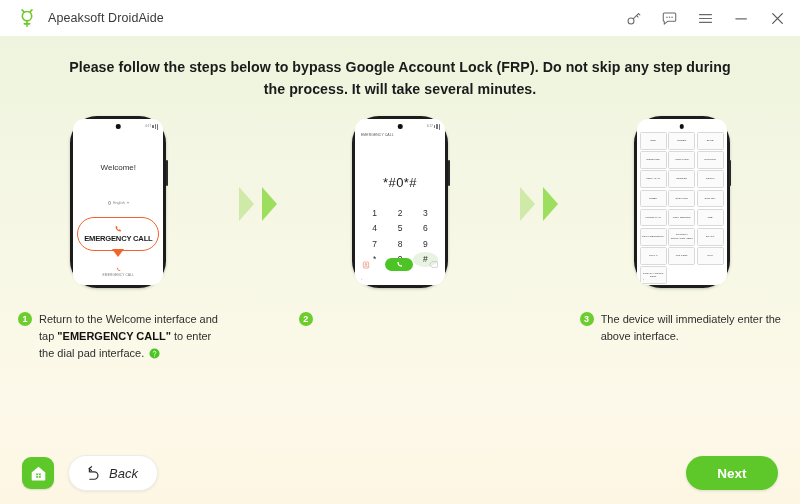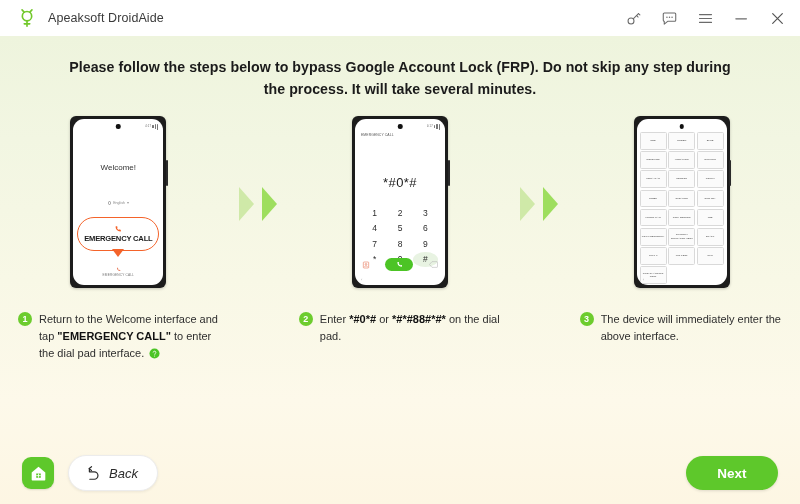--- a/index.html
+++ b/index.html
@@ -94,21 +94,21 @@
     justify-content: center;
     gap: 1px;
   }
   .chev { display: block; }
 
   
   .phone {
     position: relative;
     width: 96px;
     height: 172px;
-    border-radius: 6px;
+    border-radius: 27px;
     background: #1c1c1c;
     padding: 3px;
     box-shadow: 0 1px 3px rgba(0,0,0,.22);
   }
   .phone::after {
     content: "";
     position: absolute;
     right: -1.5px; top: 44px;
     width: 2px; height: 26px;
     background: #2a2a2a;
@@ -624,27 +624,20 @@
               <circle cx="12.2" cy="17.4" r="1.2" fill="#fff"></circle>
             </svg>
           </span>
         </span>
       </div>
 
       <div class="cap-spacer"></div>
 
       <div class="cap-col">
         <span class="badge">2</span>
-        <span class="cap-text">
-          <span>Enter</span>
-          <b>*#0*#</b>
-          <span>or</span>
-          <b>*#*#88#*#*</b>
-          <span>on the dial pad.</span>
-        </span>
       </div>
 
       <div class="cap-spacer"></div>
 
       <div class="cap-col">
         <span class="badge">3</span>
         <span class="cap-text">
           <span>The device will immediately enter the above interface.</span>
         </span>
       </div>

